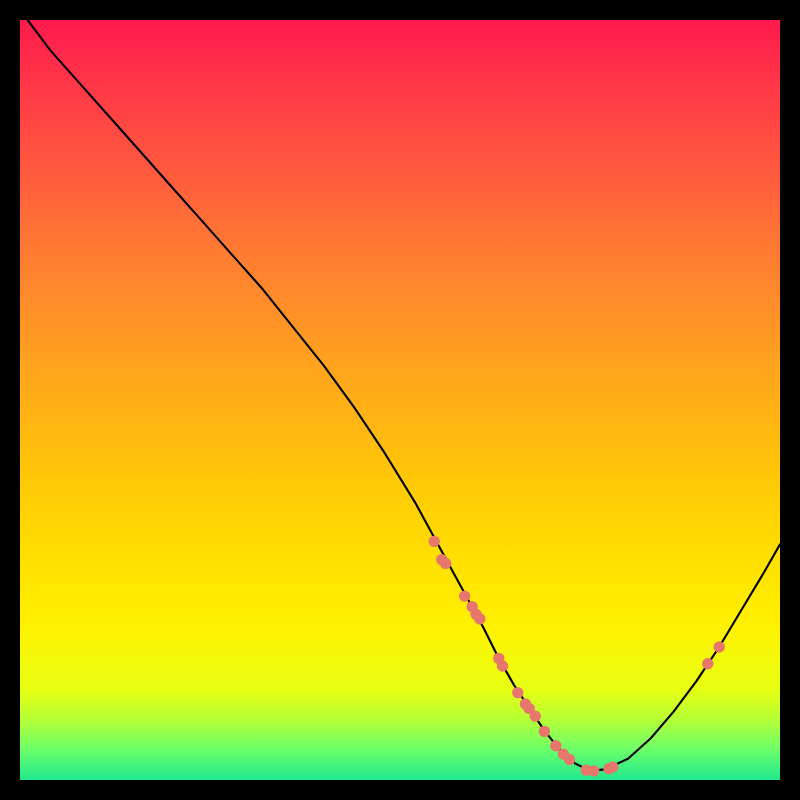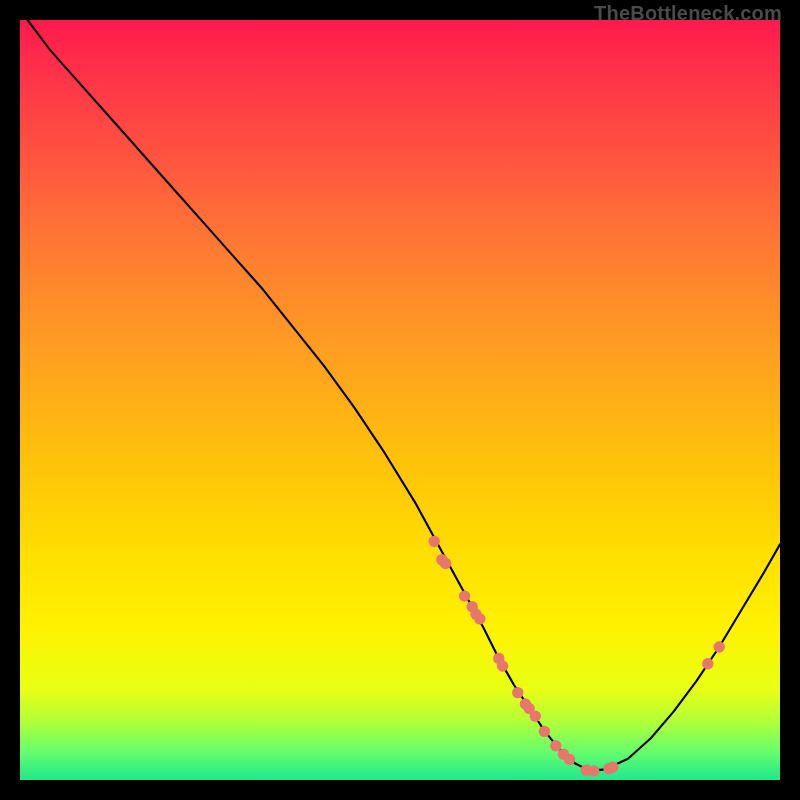--- a/index.html
+++ b/index.html
@@ -82,14 +82,13 @@
         <circle cx="72.30" cy="97.30" r="0.75" fill="#e7766c"></circle>
         <circle cx="74.50" cy="98.70" r="0.75" fill="#e7766c"></circle>
         <circle cx="75.50" cy="98.80" r="0.75" fill="#e7766c"></circle>
         <circle cx="77.50" cy="98.50" r="0.75" fill="#e7766c"></circle>
         <circle cx="78.00" cy="98.30" r="0.75" fill="#e7766c"></circle>
         <circle cx="90.50" cy="84.70" r="0.75" fill="#e7766c"></circle>
         <circle cx="92.00" cy="82.50" r="0.75" fill="#e7766c"></circle>
       </g>
   </svg>
 
-  <div class="watermark">TheBottleneck.com</div>
 </div>
 
 </body></html>

